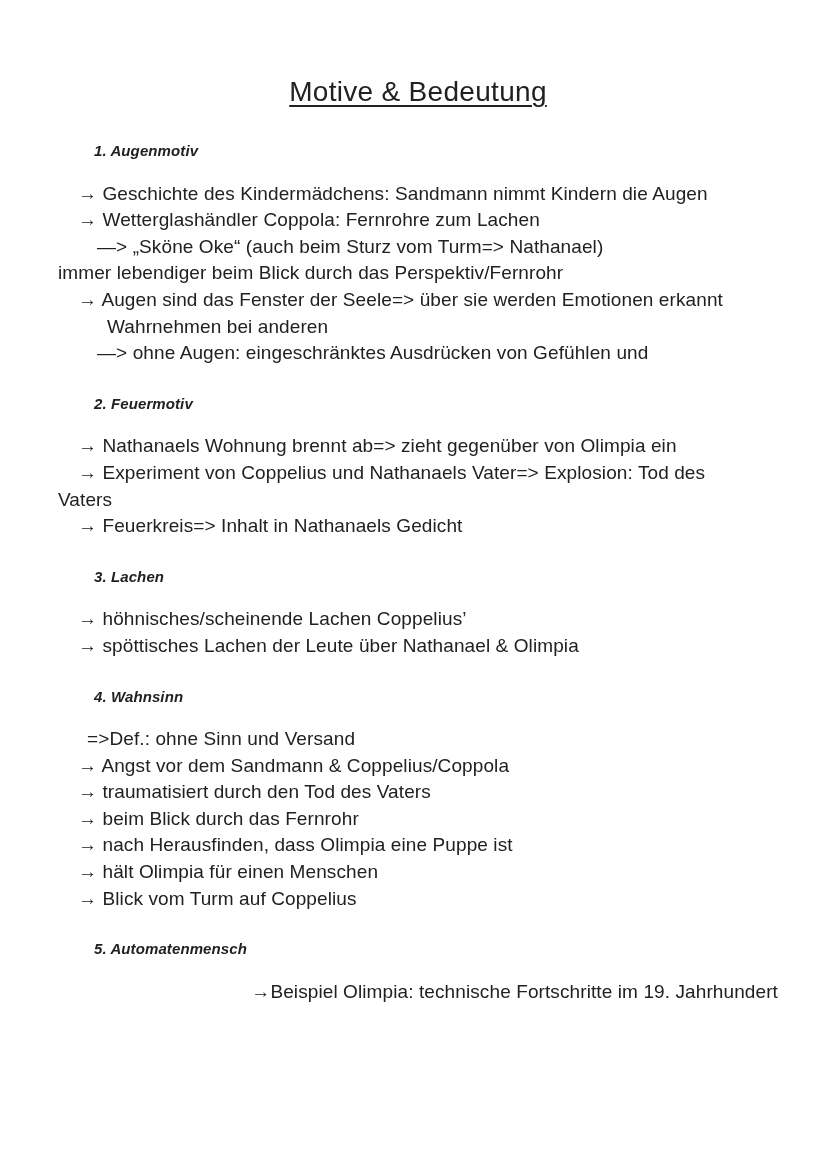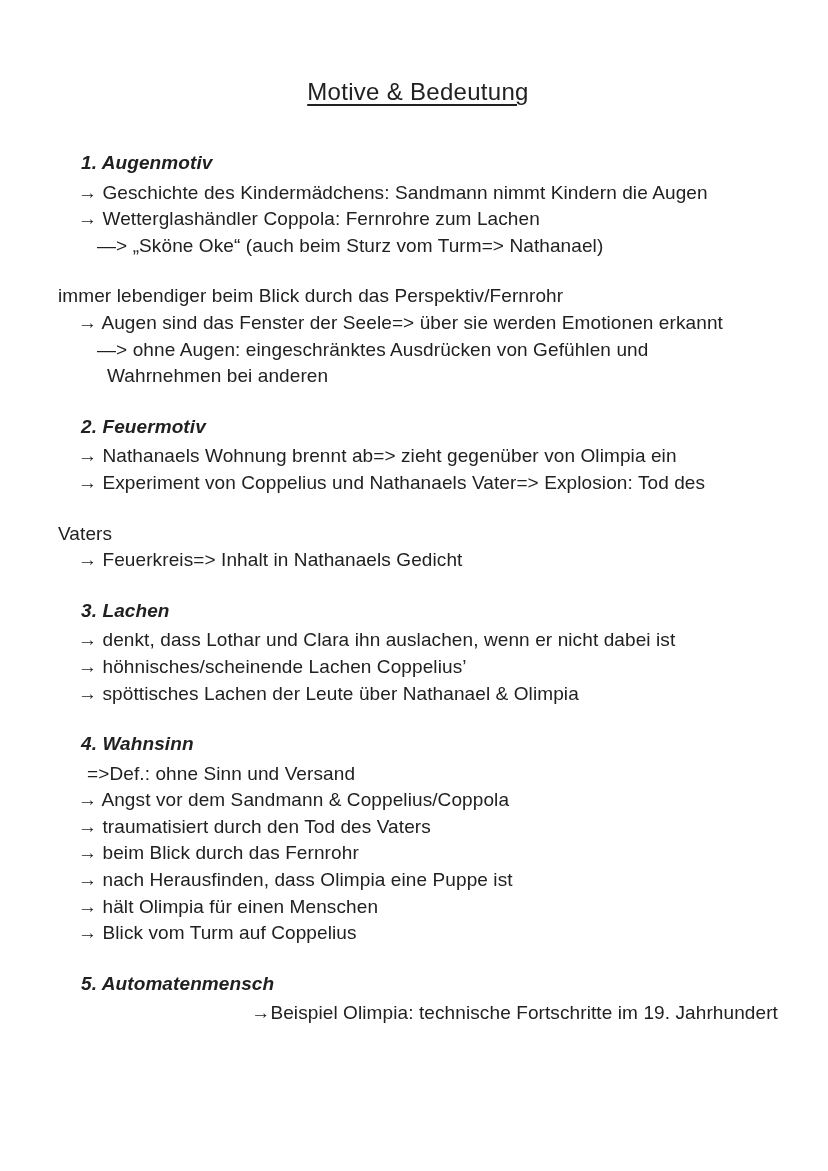--- a/index.html
+++ b/index.html
@@ -13,82 +13,81 @@
     height: 1171px;
     box-sizing: border-box;
     background: #ffffff;
     color: #212121;
     font-family: "Liberation Sans", sans-serif;
     padding: 78px 50px 0 58px;
     overflow: hidden;
   }
   h1.doc-title {
     font-family: "Liberation Sans", sans-serif;
-    font-size: 24px;
+    font-size: 28px;
     font-weight: 400;
     line-height: 28px;
     letter-spacing: 0.3px;
     text-align: center;
-    margin: 0 0 44px 0;
+    margin: 0 0 32px 0;
     text-decoration: underline;
     text-underline-offset: 4px;
     text-decoration-thickness: 1.5px;
   }
   section.doc-section {
     margin: 0 0 24px 0;
   }
   .line {
     font-size: 19px;
     line-height: 26.6px;
     letter-spacing: 0.1px;
     white-space: nowrap;
     margin: 0;
   }
   h2.heading {
     font-weight: 700;
     font-style: italic;
-    font-size: 19px;
+    font-size: 15px;
     line-height: 26.6px;
-    margin: 3px;
+    margin: 16px;
   }
   
   .ind-heading      { padding-left: 20px; }
   .ind-bullet       { padding-left: 20px; }
   .ind-bullet-tight { padding-left: 18px; text-align: right; }
-  .ind-wrap         { padding-left: 0; margin-top: 24px; }
+  .ind-wrap         { padding-left: 0; }
   .ind-def          { padding-left: 29px; }
   .ind-sub          { padding-left: 39px; }
   .ind-sub2         { padding-left: 49px; }
 </style>
 </head>
 <body>
 
 <main class="page" style="background: rgb(255, 255, 255); color: rgb(33, 33, 33);">
   <h1 class="doc-title">Motive &amp; Bedeutung</h1>
   <div id="doc-body">
       <section class="doc-section">
         <h2 class="heading line ind-heading">1. Augenmotiv</h2>
         <div class="line ind-bullet">→ Geschichte des Kindermädchens: Sandmann nimmt Kindern die Augen</div>
         <div class="line ind-bullet">→ Wetterglashändler Coppola: Fernrohre zum Lachen</div>
         <div class="line ind-sub">—&gt; „Sköne Oke“ (auch beim Sturz vom Turm=&gt; Nathanael)</div>
         <div class="line ind-wrap">immer lebendiger beim Blick durch das Perspektiv/Fernrohr</div>
         <div class="line ind-bullet">→ Augen sind das Fenster der Seele=&gt; über sie werden Emotionen erkannt</div>
+        <div class="line ind-sub2">Wahrnehmen bei anderen</div>
         <div class="line ind-sub">—&gt; ohne Augen: eingeschränktes Ausdrücken von Gefühlen und</div>
-        <div class="line ind-sub2">Wahrnehmen bei anderen</div>
       </section>
       <section class="doc-section">
         <h2 class="heading line ind-heading">2. Feuermotiv</h2>
         <div class="line ind-bullet">→ Nathanaels Wohnung brennt ab=&gt; zieht gegenüber von Olimpia ein</div>
         <div class="line ind-bullet">→ Experiment von Coppelius und Nathanaels Vater=&gt; Explosion: Tod des</div>
         <div class="line ind-wrap">Vaters</div>
         <div class="line ind-bullet">→ Feuerkreis=&gt; Inhalt in Nathanaels Gedicht</div>
       </section>
       <section class="doc-section">
         <h2 class="heading line ind-heading">3. Lachen</h2>
-        <div class="line ind-bullet">→ denkt, dass Lothar und Clara ihn auslachen, wenn er nicht dabei ist</div>
         <div class="line ind-bullet">→ höhnisches/scheinende Lachen Coppelius’</div>
         <div class="line ind-bullet">→ spöttisches Lachen der Leute über Nathanael &amp; Olimpia</div>
       </section>
       <section class="doc-section">
         <h2 class="heading line ind-heading">4. Wahnsinn</h2>
         <div class="line ind-def">=&gt;Def.: ohne Sinn und Versand</div>
         <div class="line ind-bullet">→ Angst vor dem Sandmann &amp; Coppelius/Coppola</div>
         <div class="line ind-bullet">→ traumatisiert durch den Tod des Vaters</div>
         <div class="line ind-bullet">→ beim Blick durch das Fernrohr</div>
         <div class="line ind-bullet">→ nach Herausfinden, dass Olimpia eine Puppe ist</div>

